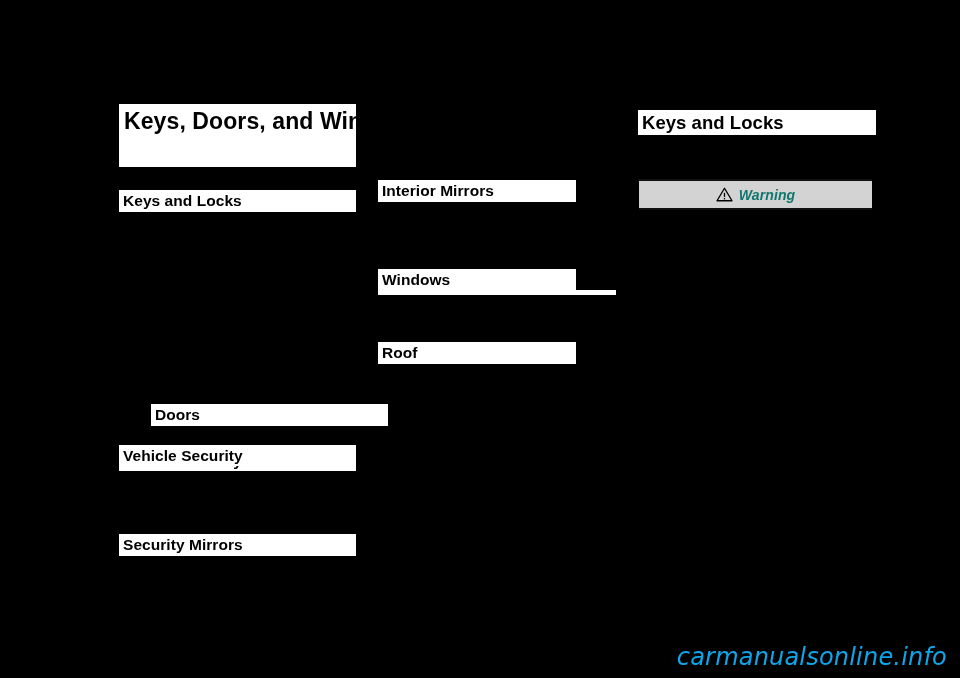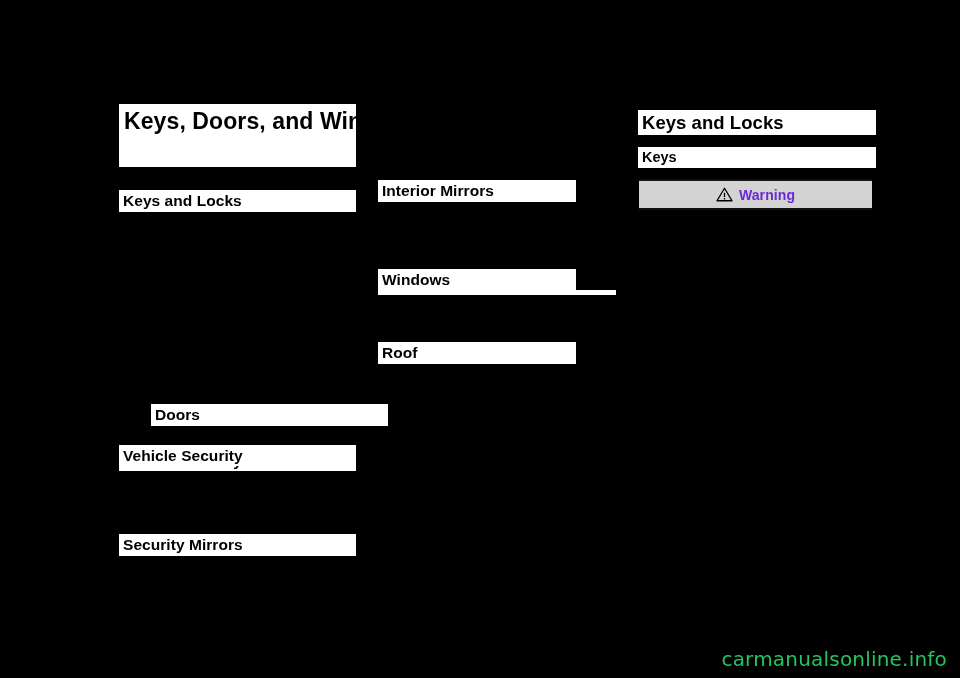--- a/index.html
+++ b/index.html
@@ -123,34 +123,36 @@
   .warning-box .warn-icon {
     display: inline-block;
     width: 17px;
     height: 15px;
     position: relative;
     top: 0px;
   }
   .warning-box .warn-label {
     font-size: 14px;
     font-weight: bold;
-    color: #6d28d9;
+    color: #0f766e;
     letter-spacing: 0.1px;
+    font-style: italic;
   }
 
   
   .watermark {
     position: absolute;
     right: 13px;
     bottom: 7px;
-    font-size: 20px;
+    font-size: 24px;
     font-family: "DejaVu Sans", sans-serif;
-    color: #22c55e;
+    color: #0ea5e9;
     letter-spacing: 0.2px;
     white-space: nowrap;
+    font-style: italic;
   }
 </style>
 </head>
 <body>
 
 <div class="page">
 
   <div class="col col-1">
 
     <div class="band band-title">Keys, Doors, and Windows</div>
@@ -180,21 +182,20 @@
       </div>
 
     <div class="band band-h2" style="top:342px;">Roof</div>
 
   </div>
 
   <div class="col col-3">
 
     <div class="band band-h2" style="top:110px; font-size:18.5px; height:25px; line-height:25px;">Keys and Locks</div>
 
-    <div class="band band-h3" style="top:147px;">Keys</div>
 
     <div class="warning-box" style="top:179px;">
       <span class="warn-icon">
         <svg viewBox="0 0 20 18" width="17" height="15" aria-hidden="true">
           <polygon points="10,1.5 19,16.5 1,16.5" fill="none" stroke="#000000" stroke-width="1.6" stroke-linejoin="round"></polygon>
           <rect x="9.2" y="7" width="1.6" height="5" fill="#000000"></rect>
           <rect x="9.2" y="13.2" width="1.6" height="1.7" fill="#000000"></rect>
         </svg>
       </span>
       <span class="warn-label">Warning</span>

